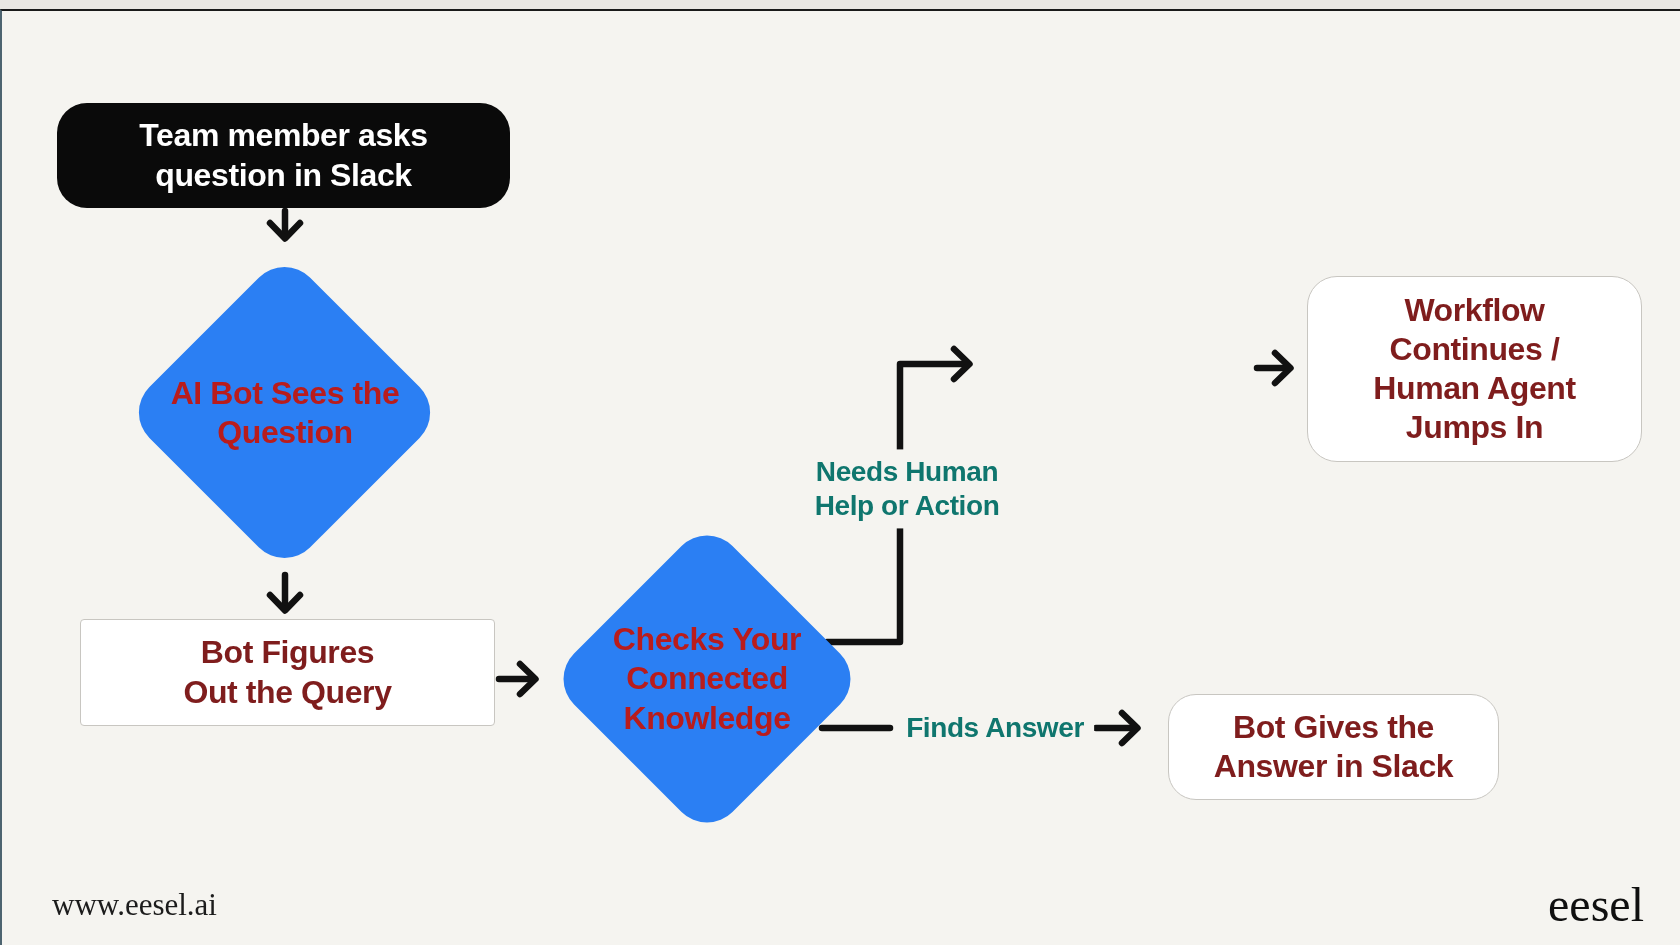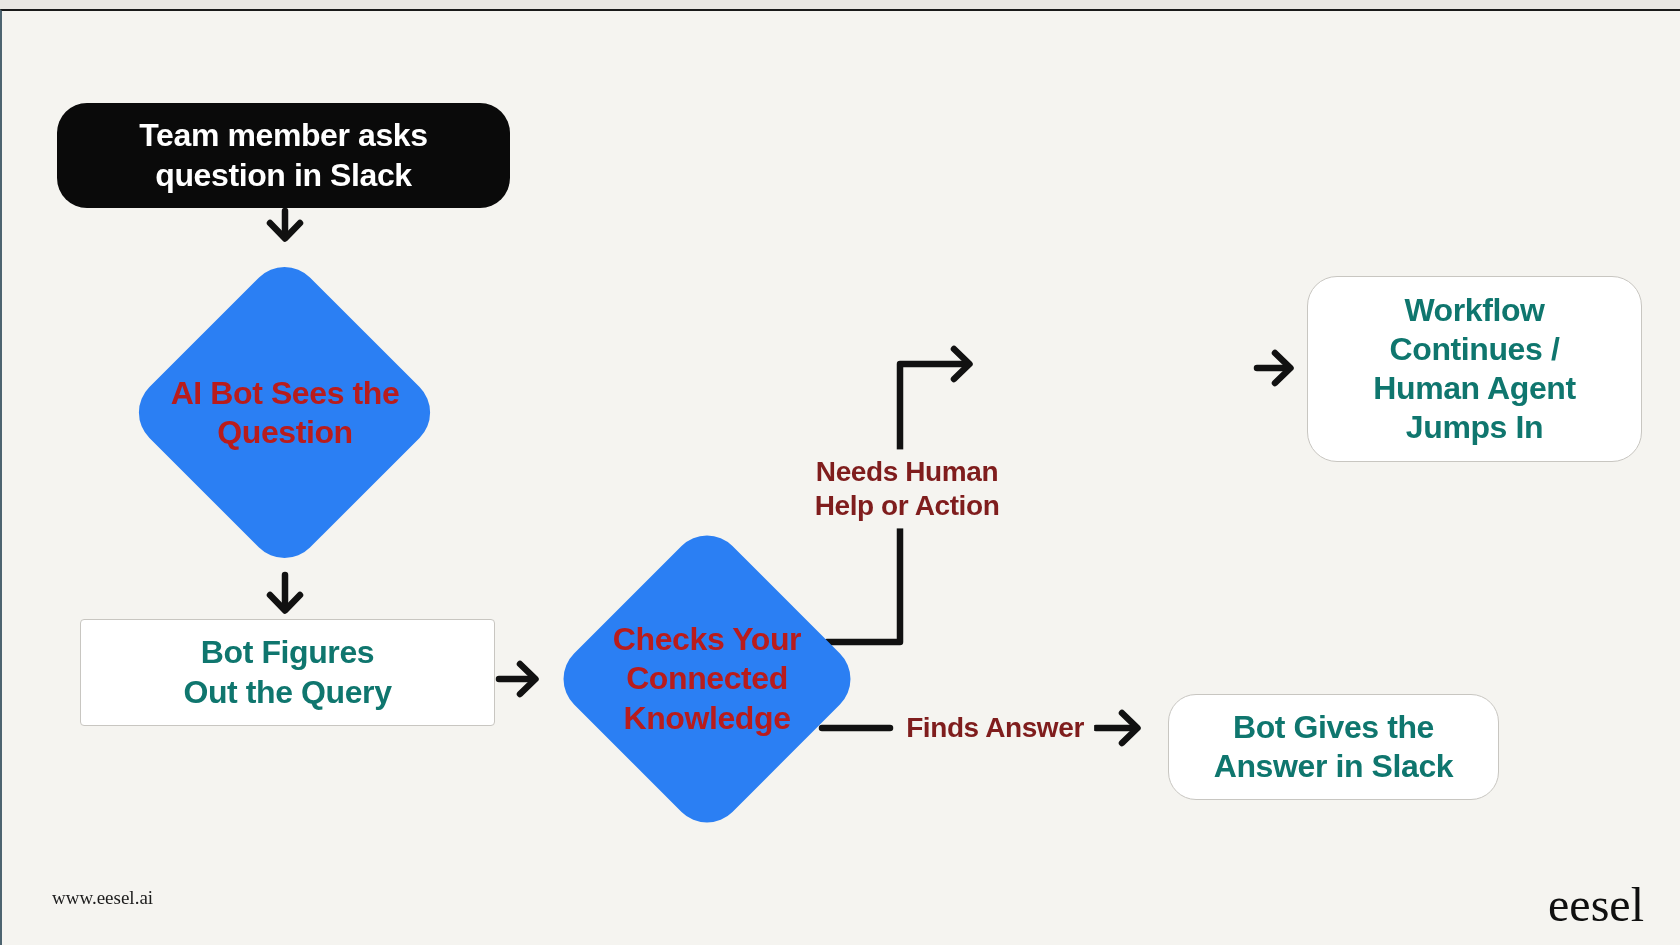--- a/index.html
+++ b/index.html
@@ -23,48 +23,48 @@
     stroke-linecap:round;
     stroke-linejoin:round;
   }
   .rect-node {
     position:absolute;
     display:flex; align-items:center; justify-content:center;
     border-radius:30px;
     box-sizing:border-box;
   }
   .rect-black { background:var(--node-black,#0a0a0a); color:#fff; }
-  .rect-white { background:var(--node-white,#fff); border:1.5px solid var(--box-border,#c8c6c1); color:#0f766e; }
+  .rect-white { background:var(--node-white,#fff); border:1.5px solid var(--box-border,#c8c6c1); color:#7f1d1d; }
   .node-label {
     font-weight:700; font-size:32px; line-height:1.22;
     letter-spacing:-0.4px; white-space:pre-line; text-align:center;
   }
   .diamond { position:absolute; }
   .diamond-shape { position:absolute; box-sizing:border-box; transform:rotate(45deg); }
   .diamond-blue .diamond-shape { background:var(--node-blue,#2b7ff3); border-radius:36px; }
   .diamond-white .diamond-shape { background:var(--node-white,#fff); border:1.5px solid #b3b1ad; border-radius:20px; }
   .diamond-label {
     position:absolute; inset:0;
     display:flex; align-items:center; justify-content:center;
   }
   .diamond-blue .diamond-label { color:#b91c1c; }
   .diamond-white .diamond-label { color:#121212; }
   .diamond-white .node-label { font-size:28px; }
   .edge-label {
     position:absolute; transform:translate(-50%,-50%);
     background:var(--background,#F5F4F0);
-    color:#7f1d1d;
+    color:#0f766e;
     font-weight:700; font-size:28px; line-height:1.2;
     letter-spacing:-0.4px; white-space:pre-line; text-align:center;
     padding:6px 6px;
   }
   .footer-url {
     position:absolute; left:50px; top:876px;
     font-family:"Liberation Serif", serif;
-    font-size:19px; color:#1c1c1c;
+    font-size:31px; color:#1c1c1c;
   }
   .brand {
     position:absolute; right:36px; top:868px;
     font-family:"Liberation Serif", serif;
     font-size:48px; line-height:1.1; color:#101010;text-align:right;
   }
 
   
   #node-start   { left:55px;  top:92px;  width:453px; height:105px; }
   #node-figures { left:78px;  top:608px; width:415px; height:107px; border-radius:4px; }

